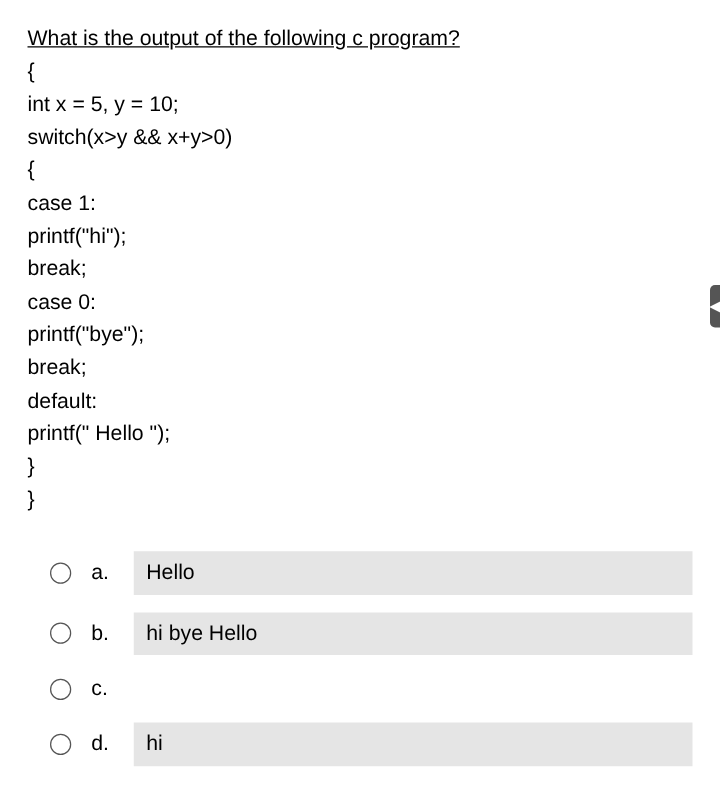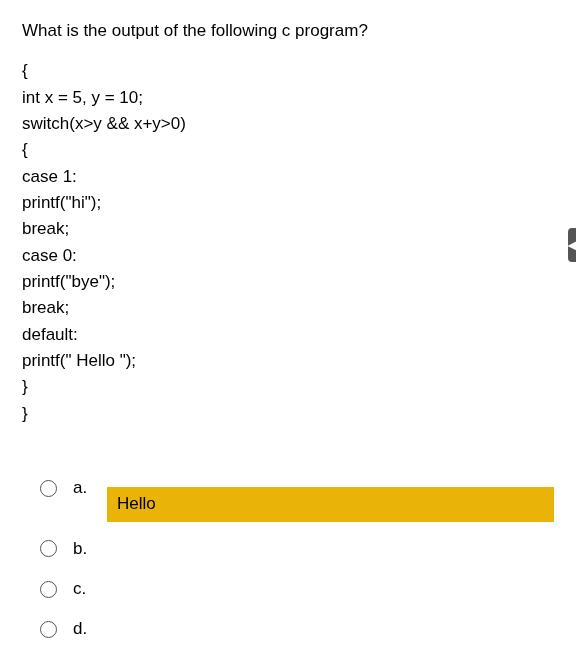--- a/index.html
+++ b/index.html
@@ -12,21 +12,21 @@
       background: #fff;
       width: 576px;
       height: 648px;
       padding: 18px 22px;
       position: relative;
       font-size: 17px;
       line-height: 1.55;
       color: #000;
     }
     .question {
-      margin-bottom: 14px;
+      text-decoration: underline;
     }
     .code-block {
       font-family: -apple-system, BlinkMacSystemFont, "Segoe UI", Arial, sans-serif;
       font-size: 17px;
       line-height: 1.55;
       white-space: pre-line;
       margin-bottom: 28px;
     }
     .options {
       padding-left: 18px;
@@ -44,25 +44,24 @@
       border-radius: 50%;
       flex-shrink: 0;
       background: #fff;
     }
     .option-letter {
       width: 18px;
       flex-shrink: 0;
       font-size: 17px;
     }
     .option-text {
-      background: #eab308;
+      background: #e5e5e5;
       padding: 4px 10px;
       flex: 1;
       font-size: 17px;
-      margin-top: 32px;
     }
     .side-btn {
       position: absolute;
       right: 0;
       top: 228px;
       width: 8px;
       height: 34px;
       background: #555;
       border-radius: 4px 0 0 4px;
       display: flex;
@@ -95,24 +94,26 @@
 
 <div class="options">
   <div class="option-row">
     <div class="radio"></div>
     <div class="option-letter">a.</div>
     <div class="option-text">Hello</div>
   </div>
   <div class="option-row">
     <div class="radio"></div>
     <div class="option-letter">b.</div>
+    <div class="option-text">hi bye Hello</div>
   </div>
   <div class="option-row">
     <div class="radio"></div>
     <div class="option-letter">c.</div>
   </div>
   <div class="option-row">
     <div class="radio"></div>
     <div class="option-letter">d.</div>
+    <div class="option-text">hi</div>
   </div>
 </div>
 
 <div class="side-btn">◀</div>
 
 </body></html>

